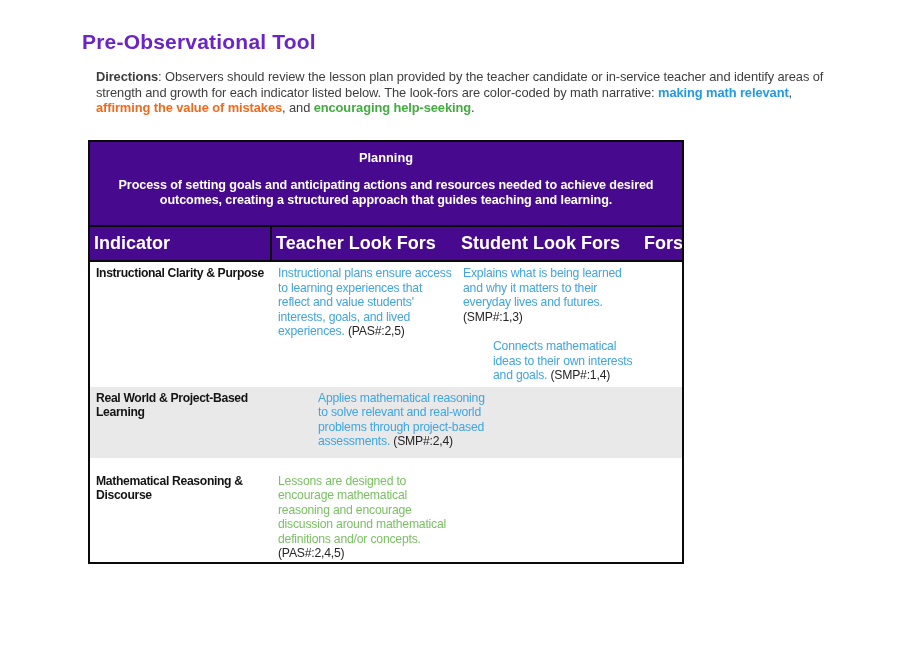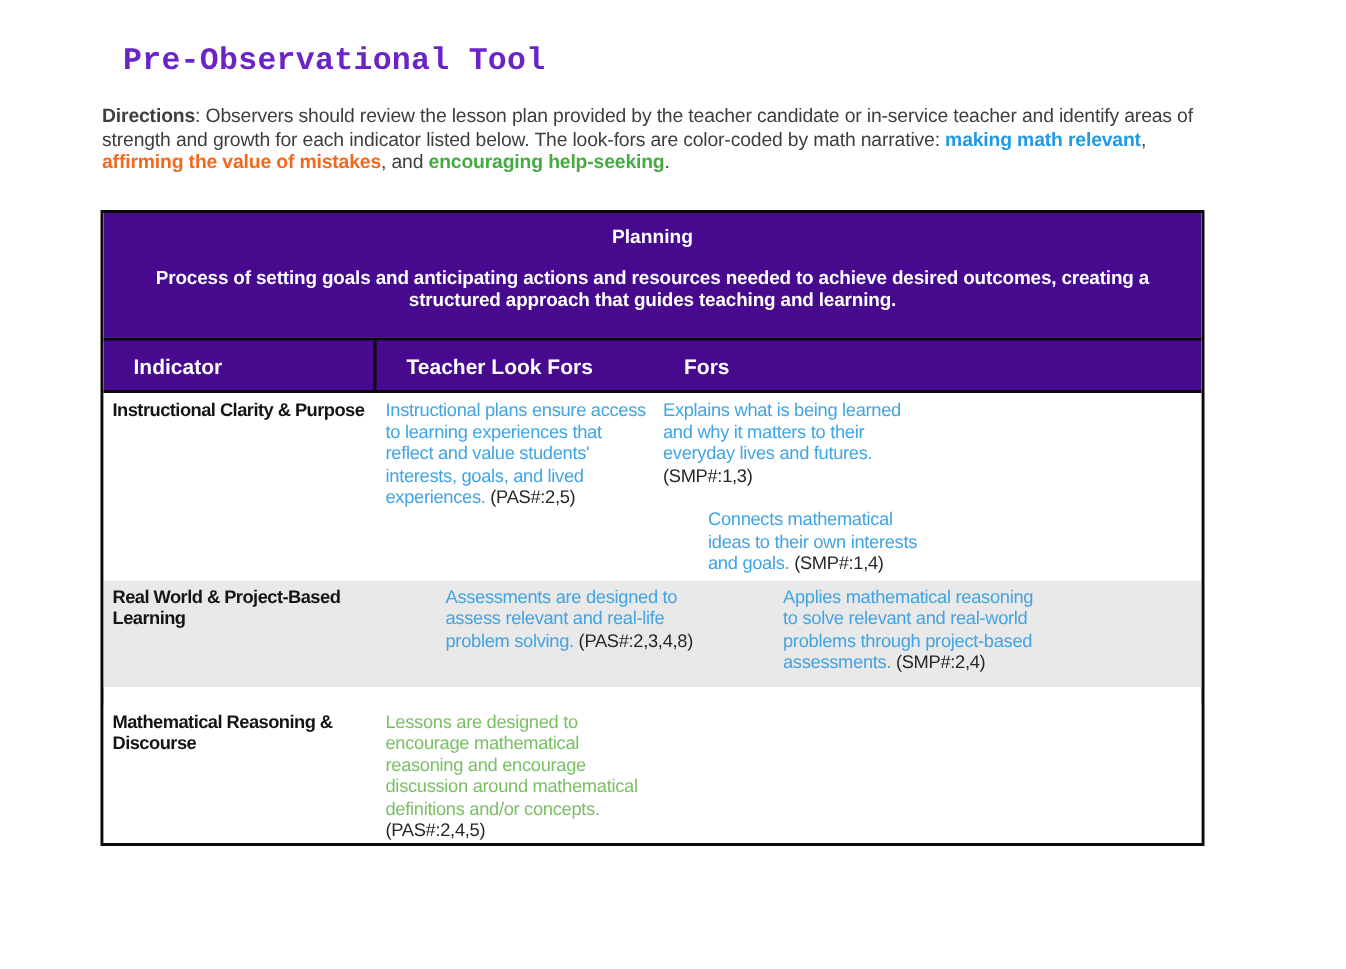--- a/index.html
+++ b/index.html
@@ -5,56 +5,55 @@
   html,body{margin:0;padding:0;}
   body{
     width:897px;height:646px;background:#ffffff;position:relative;overflow:hidden;
     font-family:"Liberation Sans", sans-serif;
     -webkit-font-smoothing:antialiased;
   }
   .page-title{
     position:absolute;left:82px;top:30px;margin:0;
     font-size:21px;font-weight:600;letter-spacing:.2px;
     color:var(--title_purple);
-    font-family:Liberation Mono, monospace;
   }
   .directions{
-    position:absolute;left:68px;top:69px;width:748px;margin:0;
+    position:absolute;left:96px;top:69px;width:748px;margin:0;
     font-size:12.9px;line-height:15.6px;color:var(--body_text);
     letter-spacing:-0.1px;
   }
   .b{font-weight:bold;}
   .lg-blue{color:var(--legend_blue);font-weight:bold;}
   .lg-orange{color:var(--legend_orange);font-weight:bold;}
   .lg-green{color:var(--legend_green);font-weight:bold;}
 
   .obs-table{
-    position:absolute;left:67px;top:140px;width:736px;height:424px;
+    position:absolute;left:88px;top:140px;width:596px;height:424px;
     border:2px solid var(--table_border);box-sizing:border-box;
     overflow:hidden;background:#fff;
   }
   .banner{
     background:var(--banner_purple);color:var(--header_text);
     text-align:center;height:83px;box-sizing:border-box;padding-top:8px;
   }
   .banner-title{font-size:12.8px;font-weight:bold;line-height:15px;}
   .banner-desc{
     font-size:12.6px;font-weight:bold;line-height:15px;margin:13px auto 0;
     max-width:700px;letter-spacing:-0.1px;
   }
   .cols-header{
     display:grid;grid-template-columns:182px 185px 183px 182px;
     background:var(--banner_purple);
     border-top:2px solid var(--table_border);
     border-bottom:2px solid var(--table_border);
     height:37px;box-sizing:border-box;
   }
   .hcell{
-    color:var(--header_text);font-weight:bold;font-size:14px;
-    display:flex;align-items:center;padding:0 20px;box-sizing:border-box;
+    color:var(--header_text);font-weight:bold;font-size:18px;
+    display:flex;align-items:center;padding:0 4px;box-sizing:border-box;
   }
   .hcell.c1{border-right:2px solid var(--table_border);}
 
   .trow{display:grid;grid-template-columns:182px 185px 183px 182px;background:#ffffff;}
   .trow.shaded{background:var(--row_shade_grey);}
   .trow:nth-child(1){min-height:116px;}
   .trow:nth-child(2){min-height:71px;gap:40px;}
   .trow:nth-child(3){min-height:82px;margin-top:12px;}
   .trow:nth-child(4){min-height:44px;}
   .cell{
@@ -77,39 +76,37 @@
 <p class="directions"><span class="b">Directions</span><span>: Observers should review the lesson plan provided by the teacher candidate or in-service teacher and identify areas of strength and growth for each indicator listed below. The look-fors are color-coded by math narrative: </span><span class="lg-blue">making math relevant</span><span>, </span><span class="lg-orange">affirming the value of mistakes</span><span>, and </span><span class="lg-green">encouraging help-seeking</span><span>.</span></p>
 
 <div class="obs-table">
   <div class="banner">
     <div class="banner-title">Planning</div>
     <div class="banner-desc">Process of setting goals and anticipating actions and resources needed to achieve desired outcomes, creating a structured approach that guides teaching and learning.</div>
   </div>
   <div class="cols-header">
     <div class="hcell c1">Indicator</div>
     <div class="hcell">Teacher Look Fors</div>
+    <div class="hcell">Student Look Fors</div>
     <div class="hcell">Fors</div>
   </div>
   <div id="tbody">
       <div class="trow">
         <div class="cell indicator-cell">Instructional Clarity &amp; Purpose</div>
         <div class="cell">
           <p><span class="t-blue">Instructional plans ensure access to learning experiences that reflect and value students' interests, goals, and lived experiences.</span><span class="t-plain"> (PAS#:2,5)</span></p>
         </div>
         <div class="cell">
           <p><span class="t-blue">Explains what is being learned and why it matters to their everyday lives and futures.</span><span class="t-plain"> (SMP#:1,3)</span></p>
           <p><span class="t-blue">Connects mathematical ideas to their own interests and goals.</span><span class="t-plain"> (SMP#:1,4)</span></p>
         </div>
         <div class="cell"></div>
       </div>
       <div class="trow shaded">
         <div class="cell indicator-cell">Real World &amp; Project-Based Learning</div>
-        <div class="cell">
-          <p><span class="t-blue">Assessments are designed to assess relevant and real-life problem solving.</span><span class="t-plain"> (PAS#:2,3,4,8)</span></p>
-        </div>
         <div class="cell">
           <p><span class="t-blue">Applies mathematical reasoning to solve relevant and real-world problems through project-based assessments.</span><span class="t-plain"> (SMP#:2,4)</span></p>
         </div>
         <div class="cell"></div>
       </div>
       <div class="trow">
         <div class="cell indicator-cell">Mathematical Reasoning &amp; Discourse</div>
         <div class="cell">
           <p><span class="t-green">Lessons are designed to encourage mathematical reasoning and encourage discussion around mathematical definitions and/or concepts.</span><span class="t-plain"> (PAS#:2,4,5)</span></p>
         </div>

